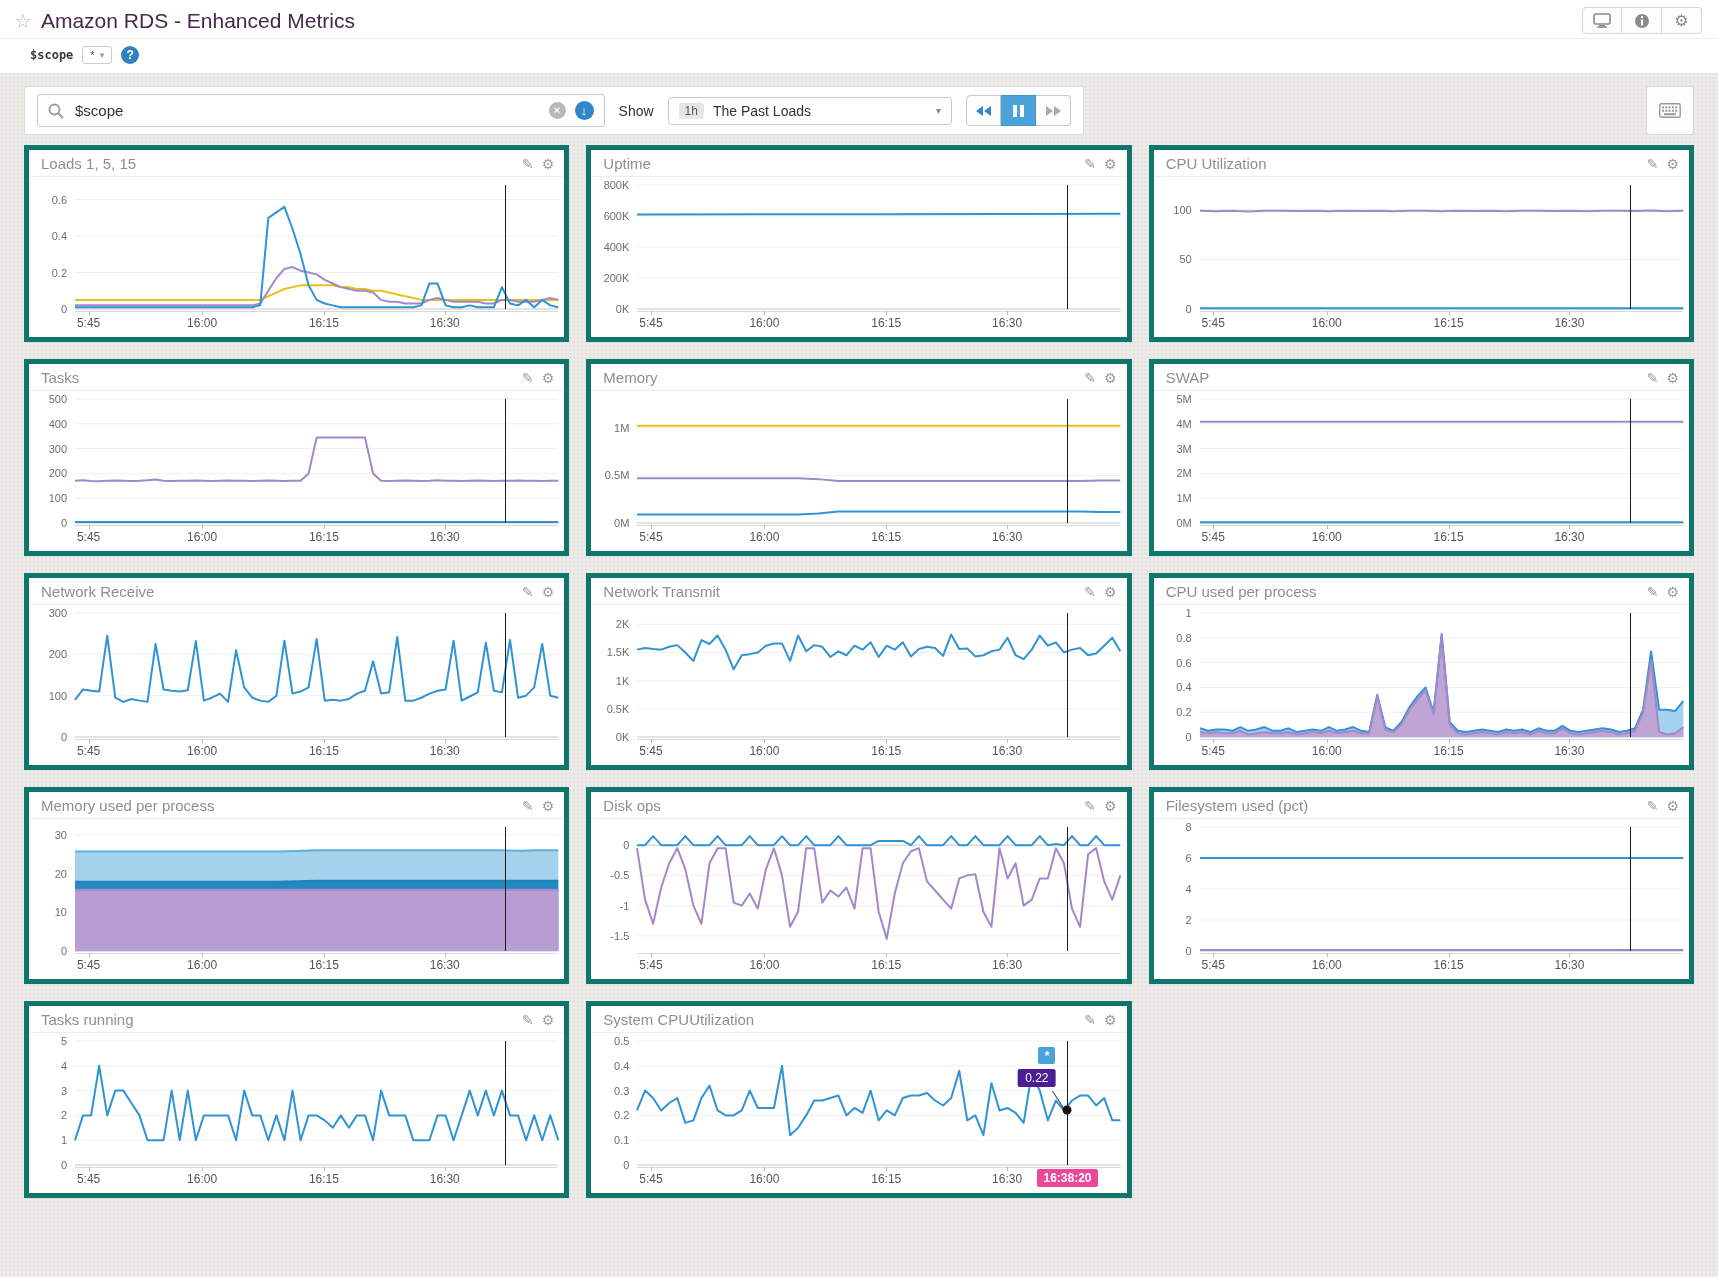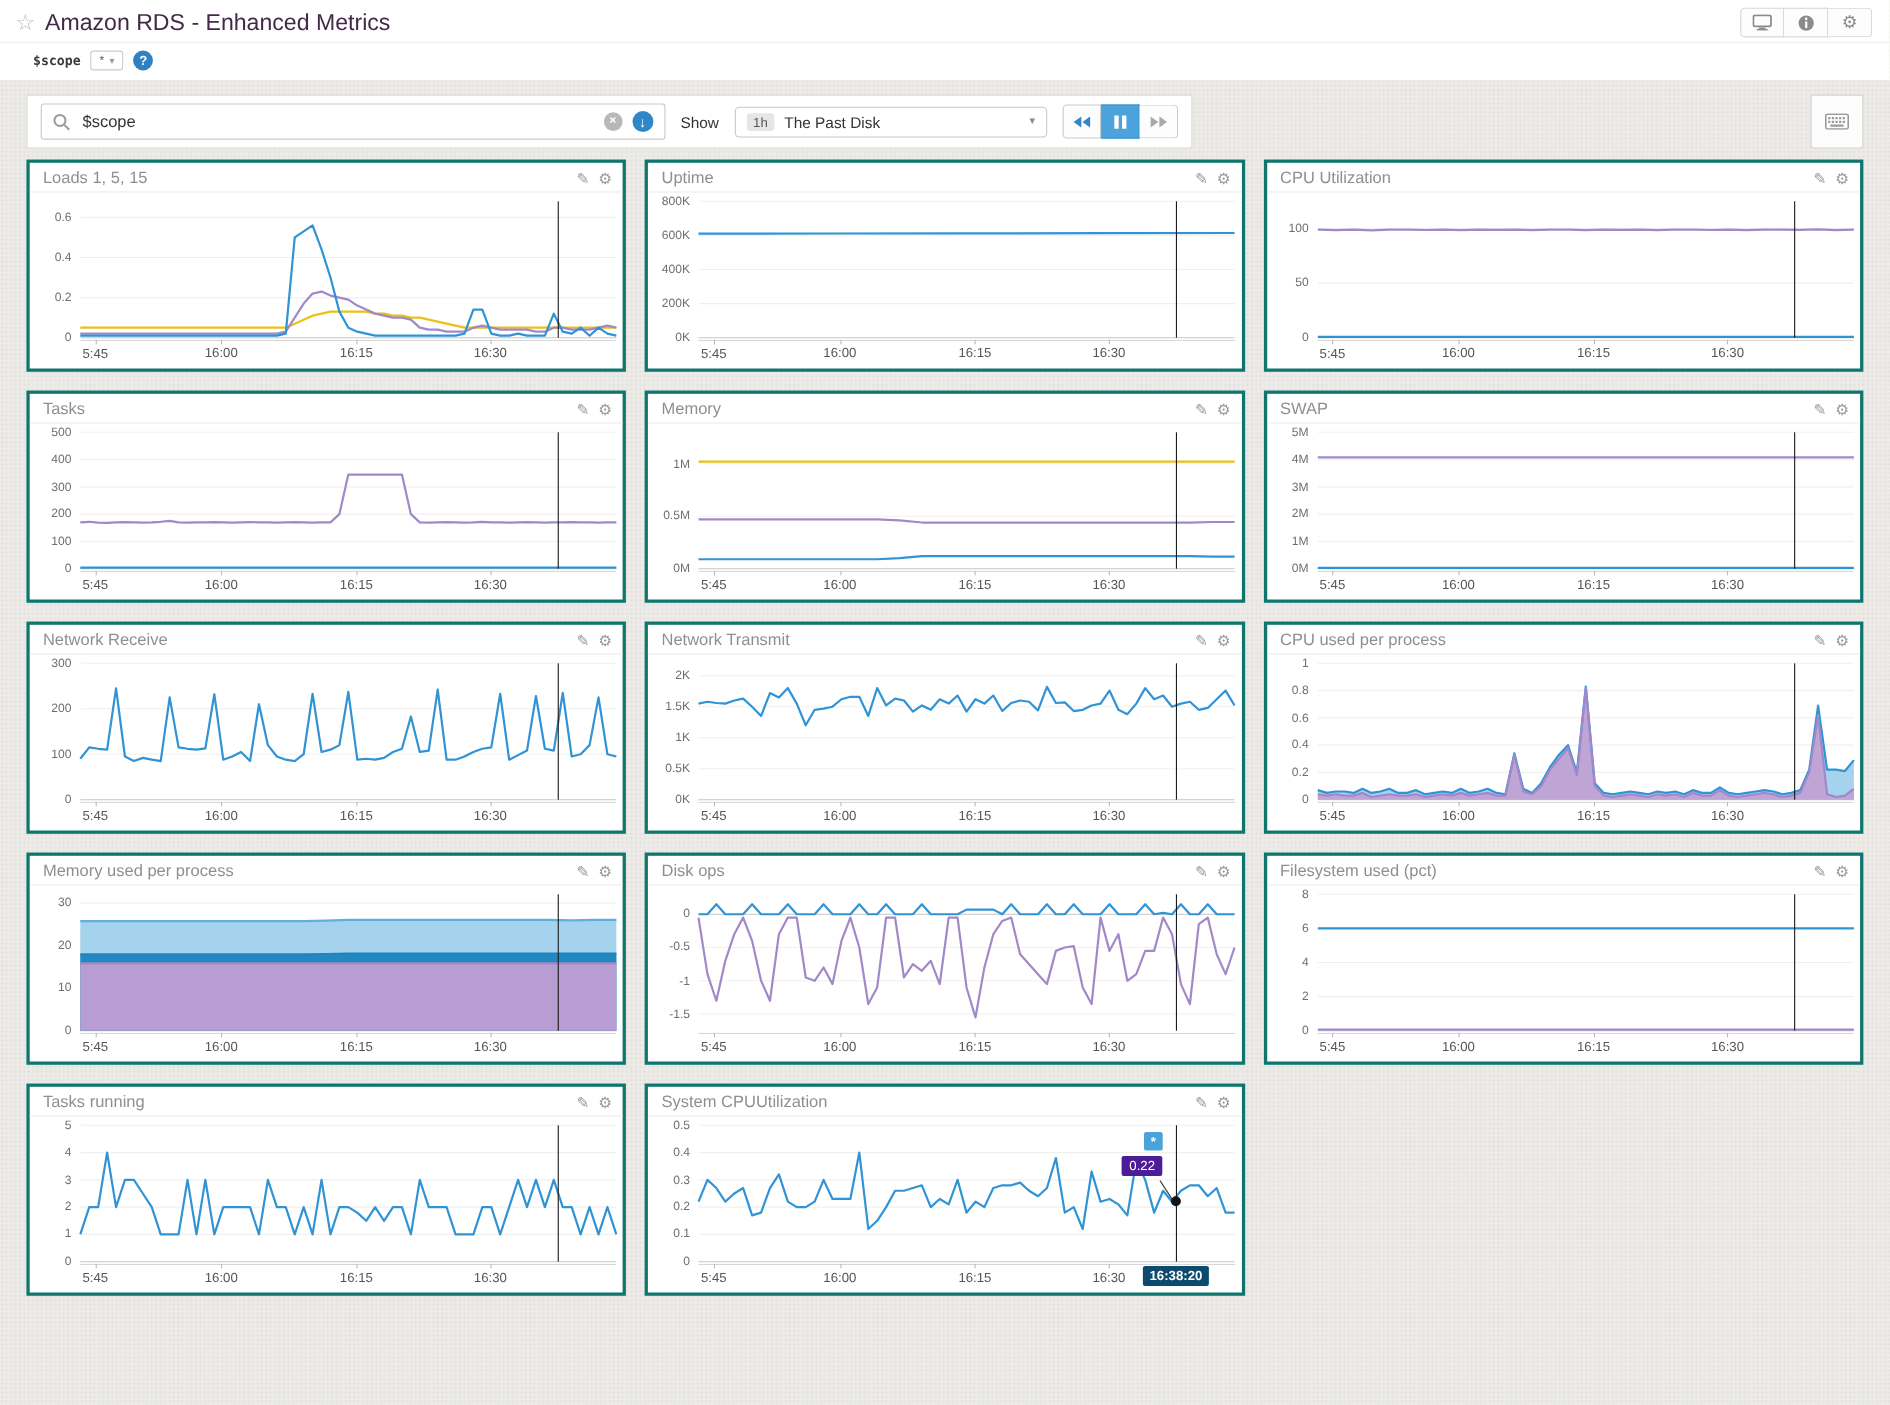--- a/index.html
+++ b/index.html
@@ -53,41 +53,41 @@
   .pb + .pb{border-left:none}
   .pb.active{background:#4aa3db;border-color:#3d95cd}
   .tri{width:0;height:0;border-top:5px solid transparent;border-bottom:5px solid transparent}
   .tri.blue{border-right:7px solid #2f87c7}
   .tri.grey{border-left:7px solid #a9a9a9}
   .pausebars{display:flex;gap:3px}
   .pausebars i{display:block;width:4px;height:12px;background:#fff}
   .kb-btn{margin-left:auto;width:48px;background:#fdfdfd;border:1px solid #d8d6d2;border-radius:3px;display:flex;align-items:center;justify-content:center;cursor:pointer}
   
   #charts-grid{display:grid;grid-template-columns:repeat(3,1fr);gap:17px;margin:0 24px 24px}
-  .card{background:#fff;border:3px solid #0f766e;box-shadow:0 1px 1px rgba(0,0,0,.03);padding-bottom:4px}
+  .card{background:#fff;border:5px solid #0f766e;box-shadow:0 1px 1px rgba(0,0,0,.03);padding-bottom:4px}
   .card-head{display:flex;align-items:center;padding:5px 10px 4px 12px;border-bottom:1px solid #ececeb}
   .card-title{font-size:15px;color:#8f8f8f}
   .card-icons{margin-left:auto;display:flex;gap:8px;color:#9a9a9a}
   .card-icons span{cursor:pointer;font-size:14px;line-height:1}
   .card-body{display:flex;height:132px;padding-top:8px}
   .yaxis{width:46px;position:relative;flex:0 0 46px}
   .ytick{position:absolute;right:8px;transform:translateY(-50%);font-size:11px;color:#6e6e6e;white-space:nowrap}
   .plot{flex:1;position:relative;margin-right:6px}
   .plot svg{position:absolute;inset:0;width:100%;height:100%;overflow:visible}
   .xaxis{position:relative;height:22px;margin:2px 6px 0 46px;border-top:1px solid #d8d8d8}
   .xtick{position:absolute;top:4px;transform:translateX(-50%);font-size:12px;color:#555}
   .xtick.xleft{transform:none}
   .xtick::before{content:"";position:absolute;top:-5px;left:50%;width:1px;height:4px;background:#bbb}
   .cursor{position:absolute;top:0;bottom:0;width:1px;background:#1a1a1a;z-index:2}
   
   .tt-star{position:absolute;top:6px;transform:translateX(-100%);width:17px;height:17px;background:#4aa3db;border-radius:2px;color:#fff;text-align:center;line-height:19px;font-weight:bold;font-size:12px;z-index:3}
   .tt-val{position:absolute;top:28px;transform:translateX(-100%);background:#4c1d95;color:#fff;font-weight:normal;font-size:12px;padding:2px 7px;border-radius:2px;z-index:3}
   .tt-link{position:absolute;top:50px;width:26px;height:1px;background:#3b3b3b;transform:rotate(57deg);transform-origin:left top;z-index:2}
   .tt-dot{position:absolute;width:9px;height:9px;background:#141414;border-radius:50%;transform:translate(-50%,-50%);z-index:3}
-  .tt-time{position:absolute;bottom:-22px;transform:translateX(-50%);background:#0c4a6e;color:#fff;font-weight:bold;font-size:12px;padding:2px 6px;border-radius:2px;white-space:nowrap;z-index:4}
+  .tt-time{position:absolute;bottom:-22px;transform:translateX(-50%);background:#ec4899;color:#fff;font-weight:bold;font-size:12px;padding:2px 6px;border-radius:2px;white-space:nowrap;z-index:4}
 </style>
 </head>
 <body>
 
 <div class="masthead">
   <div class="topbar">
     <span class="star">☆</span>
     <span class="page-title">Amazon RDS - Enhanced Metrics</span>
     <div class="top-actions">
       <span class="tbtn">
@@ -126,21 +126,21 @@
           <circle cx="6.5" cy="6.5" r="5" fill="none" stroke="#9a9a9a" stroke-width="1.8"></circle>
           <line x1="10.5" y1="10.5" x2="15" y2="15" stroke="#9a9a9a" stroke-width="1.8"></line>
         </svg>
       <input type="text" value="$scope" style="">
       <span class="round-ic clear-ic">×</span>
       <span class="round-ic go-ic">↓</span>
     </div>
     <span class="show-label">Show</span>
     <div class="range-dd">
       <span class="range-badge">1h</span>
-      <span class="range-text">The Past Disk</span>
+      <span class="range-text">The Past Loads</span>
       <span class="caret">▾</span>
     </div>
     <div class="pbgroup">
       <span class="pb">
           <i class="tri blue"></i>
           <i class="tri blue"></i>
         </span>
       <span class="pb active">
           <span class="pausebars">
             <i></i>

